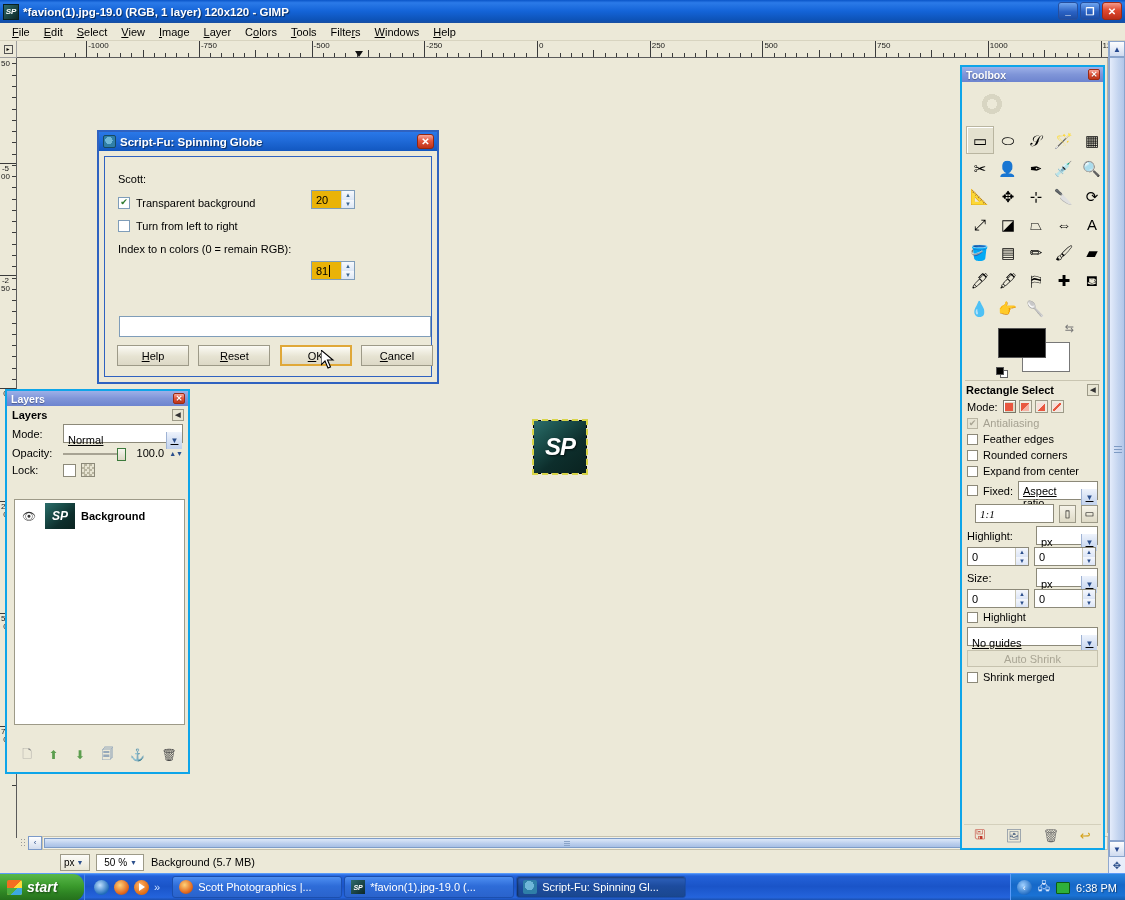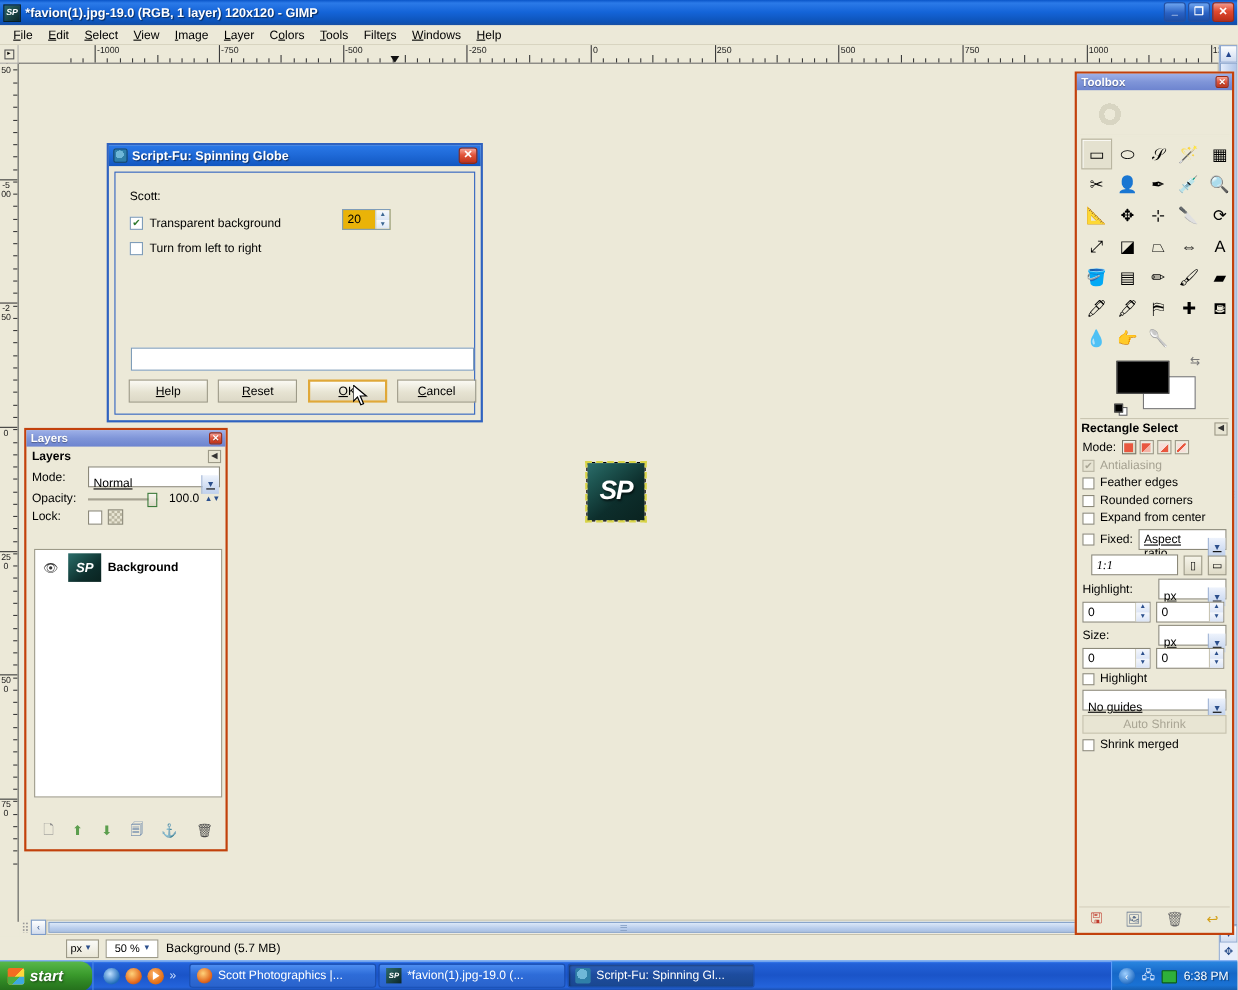--- a/index.html
+++ b/index.html
@@ -169,22 +169,21 @@
   .ws-thumb .g { position:absolute; left:4px; top:50%; width:8px; height:7px; margin-top:-3px;
     background: repeating-linear-gradient(180deg,#7e9bc4 0 1px, transparent 1px 3px); }
   .ws-resize {
     width:16px; height:16px; background:#e8eefb; color:#2b4f8c; font-size:10px;
     display:flex;align-items:center;justify-content:center;
   }
 
   
   .dock {
     position:absolute; background:#ece9d8;
-    border:2px solid #c2410c;
-    margin-left:17px;
+    border:2px solid #0ea5e9;
   }
   .dock-title {
     height:15px; background: linear-gradient(180deg,#9db0e8,#7f95d8 50%,#6d84cf);
     display:flex; align-items:center; padding-left:4px; color:#fff;
     font-weight:bold; font-size:10.5px;
     text-shadow: 0 1px 1px rgba(0,0,0,.35);
   }
   .dock-title .x {
     position:absolute; right:3px; top:2px; width:12px; height:11px;
     background: linear-gradient(180deg,#f7a79a,#e2553c 50%,#c03519);
@@ -1037,20 +1036,30 @@
       <div class="sf-cbrow">
         <span class="sf-cb on"></span>
         <span class="sf-lbl">Transparent background</span>
       </div>
 
       <div class="sf-cbrow">
         <span class="sf-cb"></span>
         <span class="sf-lbl">Turn from left to right</span>
       </div>
 
+      <div class="sf-row">
+        <span class="sf-lbl">Index to n colors (0 = remain RGB):</span>
+        <span class="sf-spin" style="left:206px; top:104px;">
+          <span class="v"><span>81</span><span class="sf-caret"></span></span>
+          <span class="btns">
+              <i>▲</i>
+              <i>▼</i>
+            </span>
+        </span>
+      </div>
 
 
       <div class="sf-progress">
         <span></span>
       </div>
 
       <div class="sf-btnbar">
         <div class="sf-btn"><u>H</u>elp</div>
         <div class="sf-btn"><u>R</u>eset</div>
         <div class="sf-btn focus"><u>O</u>K</div>

